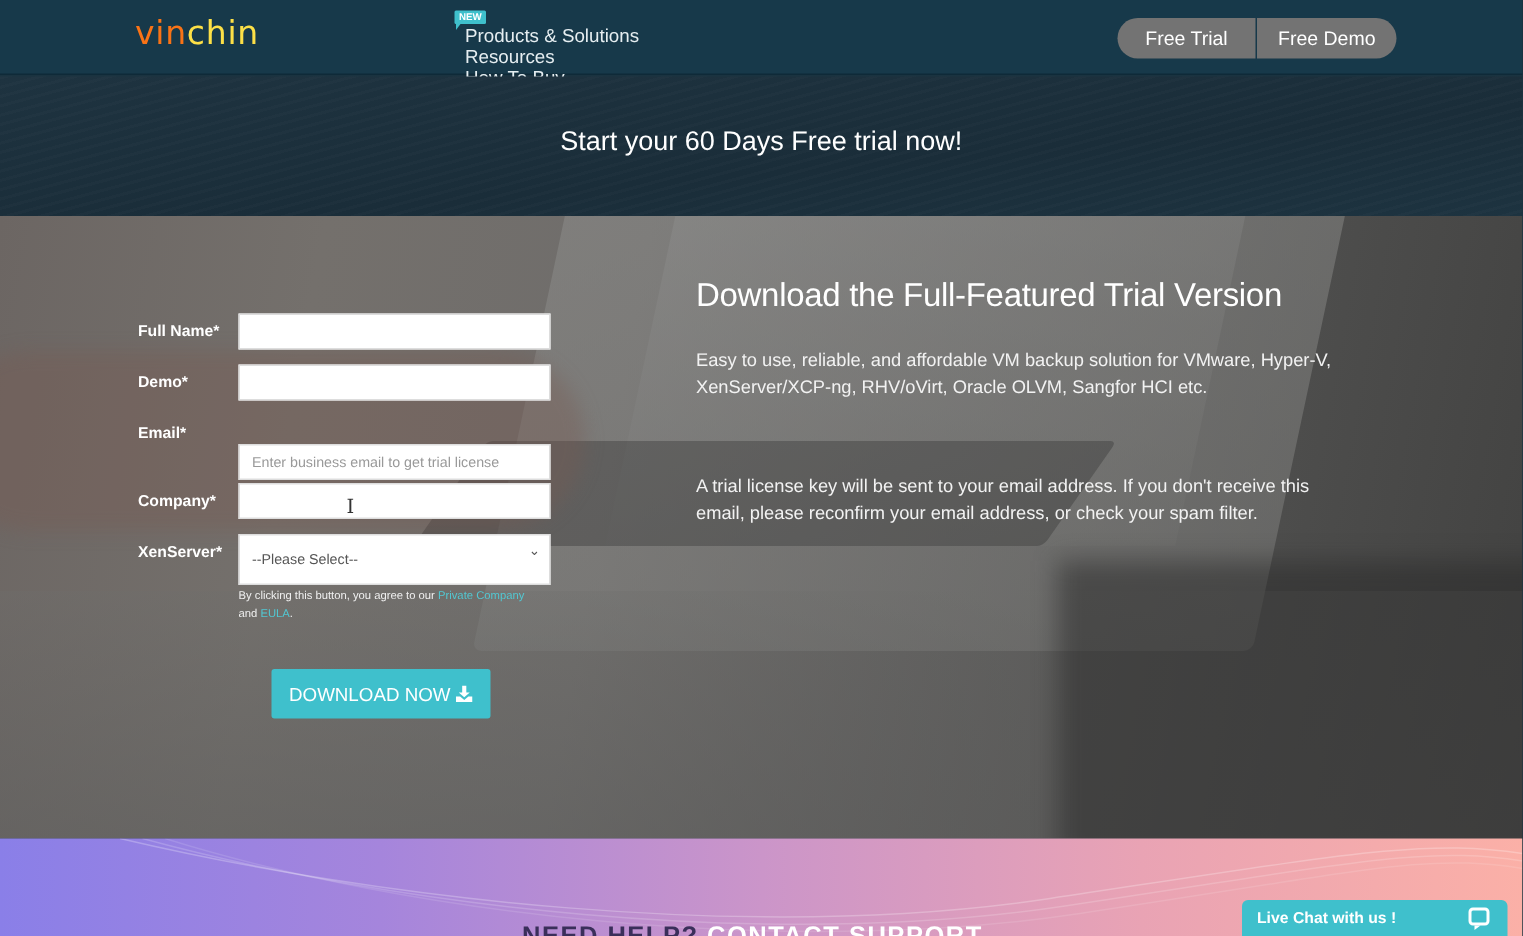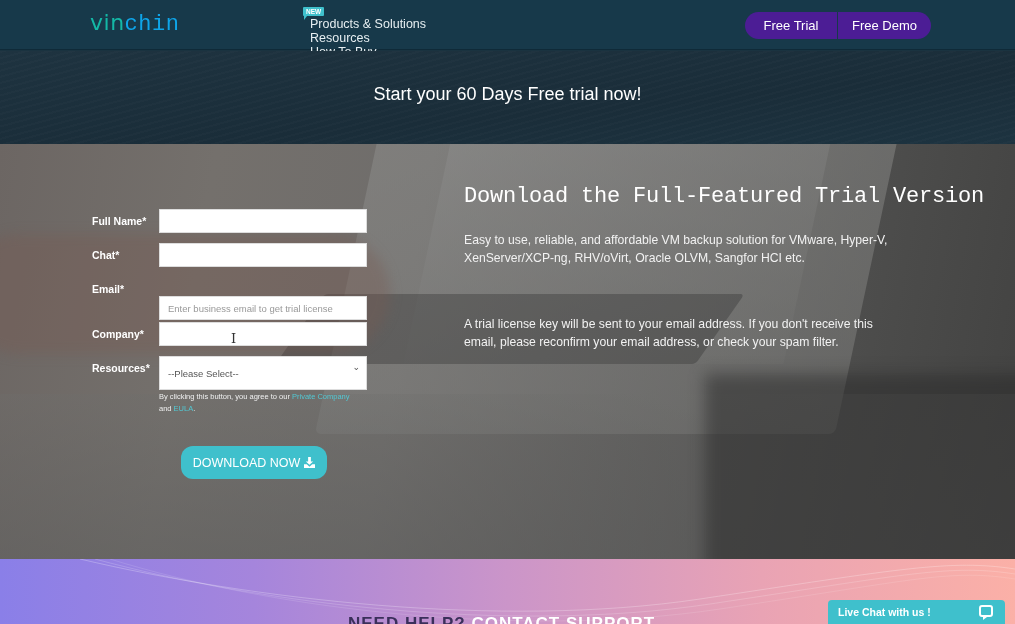--- a/index.html
+++ b/index.html
@@ -2,28 +2,28 @@
 <html><head>
 <meta charset="utf-8">
 <style>
   * { box-sizing: border-box; margin: 0; padding: 0; }
   html, body { width: 1015px; height: 624px; overflow: hidden; }
   body { font-family: "Liberation Sans", "DejaVu Sans", sans-serif; background: #1a3340; position: relative; }
 
   
   .header { position: absolute; left: 0; top: 0; width: 1015px; height: 50px; background: #17394a; border-bottom: 1px solid #0f2a38; }
   .logo { position: absolute; left: 90px; top: 10px; font-family: "DejaVu Sans", sans-serif; font-size: 22px; letter-spacing: 0.5px; }
-  .logo .a { color: #14b8a6; }
-  .logo .b { color: #0ea5e9; font-family: Liberation Mono, monospace; }
+  .logo .a { color: #f97316; }
+  .logo .b { color: #fde047; }
   .nav { position: absolute; top: 17px; left: 310px; display: flex; gap: 0; flex-direction: column; }
   .nav-item { color: #e6eef1; font-size: 12.5px; margin-right: 24px; cursor: pointer; position: relative; white-space: nowrap; }
   .new-badge { position: absolute; left: -7px; top: -10px; background: #3fc0cc; color: #fff; font-size: 6.5px; font-weight: bold; padding: 1px 3px; border-radius: 1px; }
   .new-badge::after { content: ""; position: absolute; left: 1px; bottom: -4px; border-left: 3px solid #3fc0cc; border-bottom: 4px solid transparent; }
   .cta { position: absolute; top: 12px; left: 745px; display: flex; height: 27px; }
-  .cta-btn { background: #4c1d95; color: #fff; font-size: 13px; display: flex; align-items: center; justify-content: center; cursor: pointer; border: none; font-family: inherit; }
+  .cta-btn { background: #737373; color: #fff; font-size: 13px; display: flex; align-items: center; justify-content: center; cursor: pointer; border: none; font-family: inherit; }
   .cta-trial { width: 92px; border-radius: 14px 0 0 14px; }
   .cta-demo { width: 93px; border-radius: 0 14px 14px 0; margin-left: 1px; }
 
   
   .banner { position: absolute; left: 0; top: 51px; width: 1015px; height: 93px;
     background: linear-gradient(175deg, #1e3340 0%, #1a2d39 60%, #1d3340 100%); }
   .banner::before { content:""; position:absolute; inset:0;
     background: repeating-linear-gradient(165deg, rgba(255,255,255,0.015) 0 2px, transparent 2px 6px); }
   .banner-title { position: absolute; width: 100%; top: 33px; text-align: center; color: #fff; font-size: 18px; font-family: Liberation Sans, sans-serif; }
 
@@ -38,24 +38,24 @@
   .dark-corner { position: absolute; right: -20px; top: 230px; width: 330px; height: 200px; background: rgba(40,40,40,0.5); filter: blur(8px); }
 
   .form-label { position: absolute; left: 92px; color: #fff; font-weight: bold; font-size: 10.5px; }
   .field { position: absolute; left: 159px; width: 208px; height: 24px; background: #fff; border: 1px solid #ddd; font-family: inherit; font-size: 9.5px; padding: 0 8px; color: #444; }
   .field::placeholder { color: #999; }
   .select-field { position: absolute; left: 159px; width: 208px; height: 24px; background: #fff; border: 1px solid #ddd; display: flex; align-items: center; padding: 16px 8px; font-size: 9.5px; color: #555; cursor: pointer; }
   .select-field .chev { position: absolute; right: 6px; top: 5px; font-size: 9px; color: #555; }
   .cursor-icon { position: absolute; left: 231px; top: 187px; color: #333; font-size: 13px; font-family: "DejaVu Serif", serif; }
   .agree { position: absolute; left: 159px; top: 247px; width: 200px; color: #f0f0f0; font-size: 7.5px; line-height: 11.5px; }
   .agree a { color: #52c8d3; text-decoration: none; cursor: pointer; }
-  .download-btn { position: absolute; left: 181px; top: 302px; width: 146px; height: 33px; background: #3fc0cc; color: #fff; font-size: 12.5px; border: none; border-radius: 12px; display: flex; align-items: center; justify-content: center; gap: 4px; cursor: pointer; font-family: inherit; }
+  .download-btn { position: absolute; left: 181px; top: 302px; width: 146px; height: 33px; background: #3fc0cc; color: #fff; font-size: 12.5px; border: none; border-radius: 2px; display: flex; align-items: center; justify-content: center; gap: 4px; cursor: pointer; font-family: inherit; }
   .dl-icon { display:inline-block; width: 11px; height: 11px; position: relative; }
 
-  .hero-title { position: absolute; left: 464px; top: 40px; color: #fff; font-size: 22px; font-family: Liberation Mono, monospace; font-weight: 300; letter-spacing: -0.2px; }
+  .hero-title { position: absolute; left: 464px; top: 40px; color: #fff; font-size: 22px; font-family: Liberation Sans, sans-serif; font-weight: 300; letter-spacing: -0.2px; }
   .hero-p { position: absolute; left: 464px; width: 440px; color: #f2f2f2; font-size: 12.2px; line-height: 18px; }
 
   
   .bottom { position: absolute; left: 0; top: 559px; width: 1015px; height: 65px;
     background: linear-gradient(90deg, #8a7fe8 0%, #a585dc 25%, #cb95c9 50%, #e9a3b4 75%, #fbb0a7 100%); overflow: hidden; }
   .bottom-lines { position: absolute; inset: 0; }
   .need-help { position: absolute; left: 348px; top: 55px; font-size: 17px; font-weight: bold; color: #3a2f5a; letter-spacing: 1px; white-space: nowrap; }
   .need-help .hl { color: #fff; }
   .chat { position: absolute; left: 828px; top: 600px; width: 177px; height: 24px; background: #3fc0cc; border-radius: 4px 4px 0 0; color: #fff; font-weight: bold; font-size: 10.5px; display: flex; align-items: center; padding-left: 10px; cursor: pointer; }
   .chat-icon { position: absolute; right: 12px; top: 5px; width: 14px; height: 12px; border: 2px solid #fff; border-radius: 3px; }
@@ -92,31 +92,31 @@
   <div class="laptop"></div>
   <div class="laptop-screen"></div>
   <div class="keyboard"></div>
   <div class="hand"></div>
   <div class="desk"></div>
   <div class="dark-corner"></div>
 
   <label class="form-label" style="top:71px">Full Name*</label>
   <input class="field" style="top: 65px;" placeholder="">
 
-  <label class="form-label" style="top:105px">Chat*</label>
+  <label class="form-label" style="top:105px">Demo*</label>
   <input class="field" style="top: 99px;" placeholder="">
 
   <label class="form-label" style="top:139px">Email*</label>
   <input class="field" style="top: 133px; margin-top: 19px;" placeholder="Enter business email to get trial license">
 
   <label class="form-label" style="top:184px">Company*</label>
   <input class="field" style="top: 178px;" placeholder="">
   <span class="cursor-icon">I</span>
 
-  <label class="form-label" style="top:218px">Resources*</label>
+  <label class="form-label" style="top:218px">XenServer*</label>
   <div class="select-field" style="top:212px">
     <span>--Please Select--</span>
     <span class="chev">⌄</span>
   </div>
 
   <div class="agree">
     <span>By clicking this button, you agree to our </span><a>Private Company</a><span> and </span><a>EULA</a><span>.</span>
   </div>
 
   <button class="download-btn">

